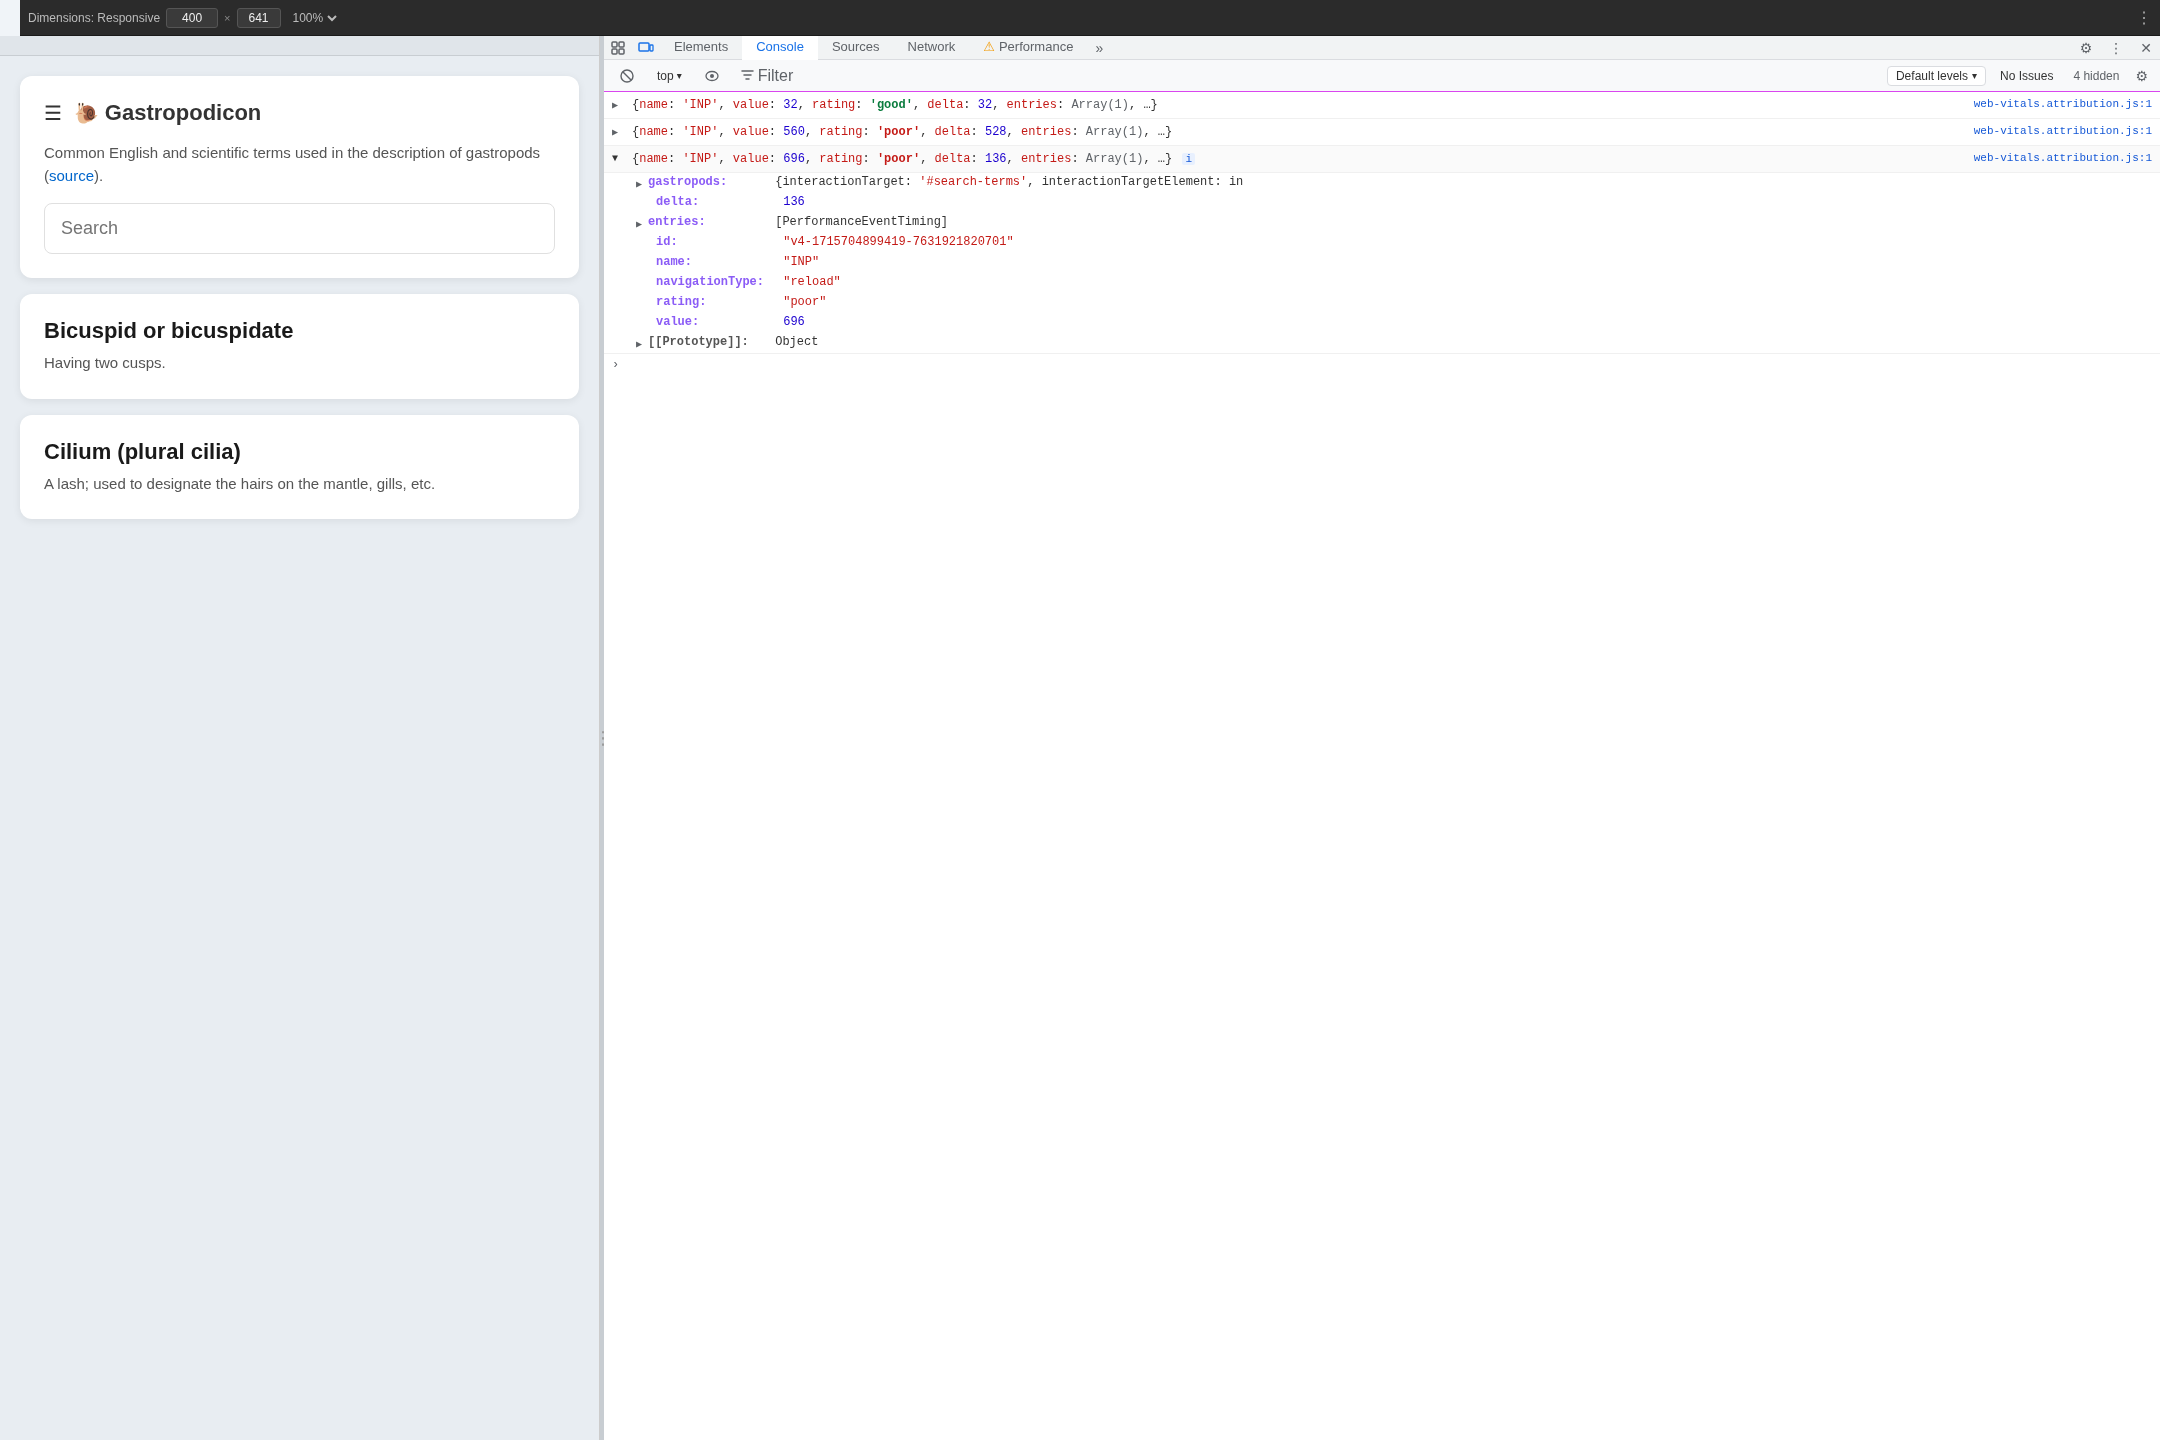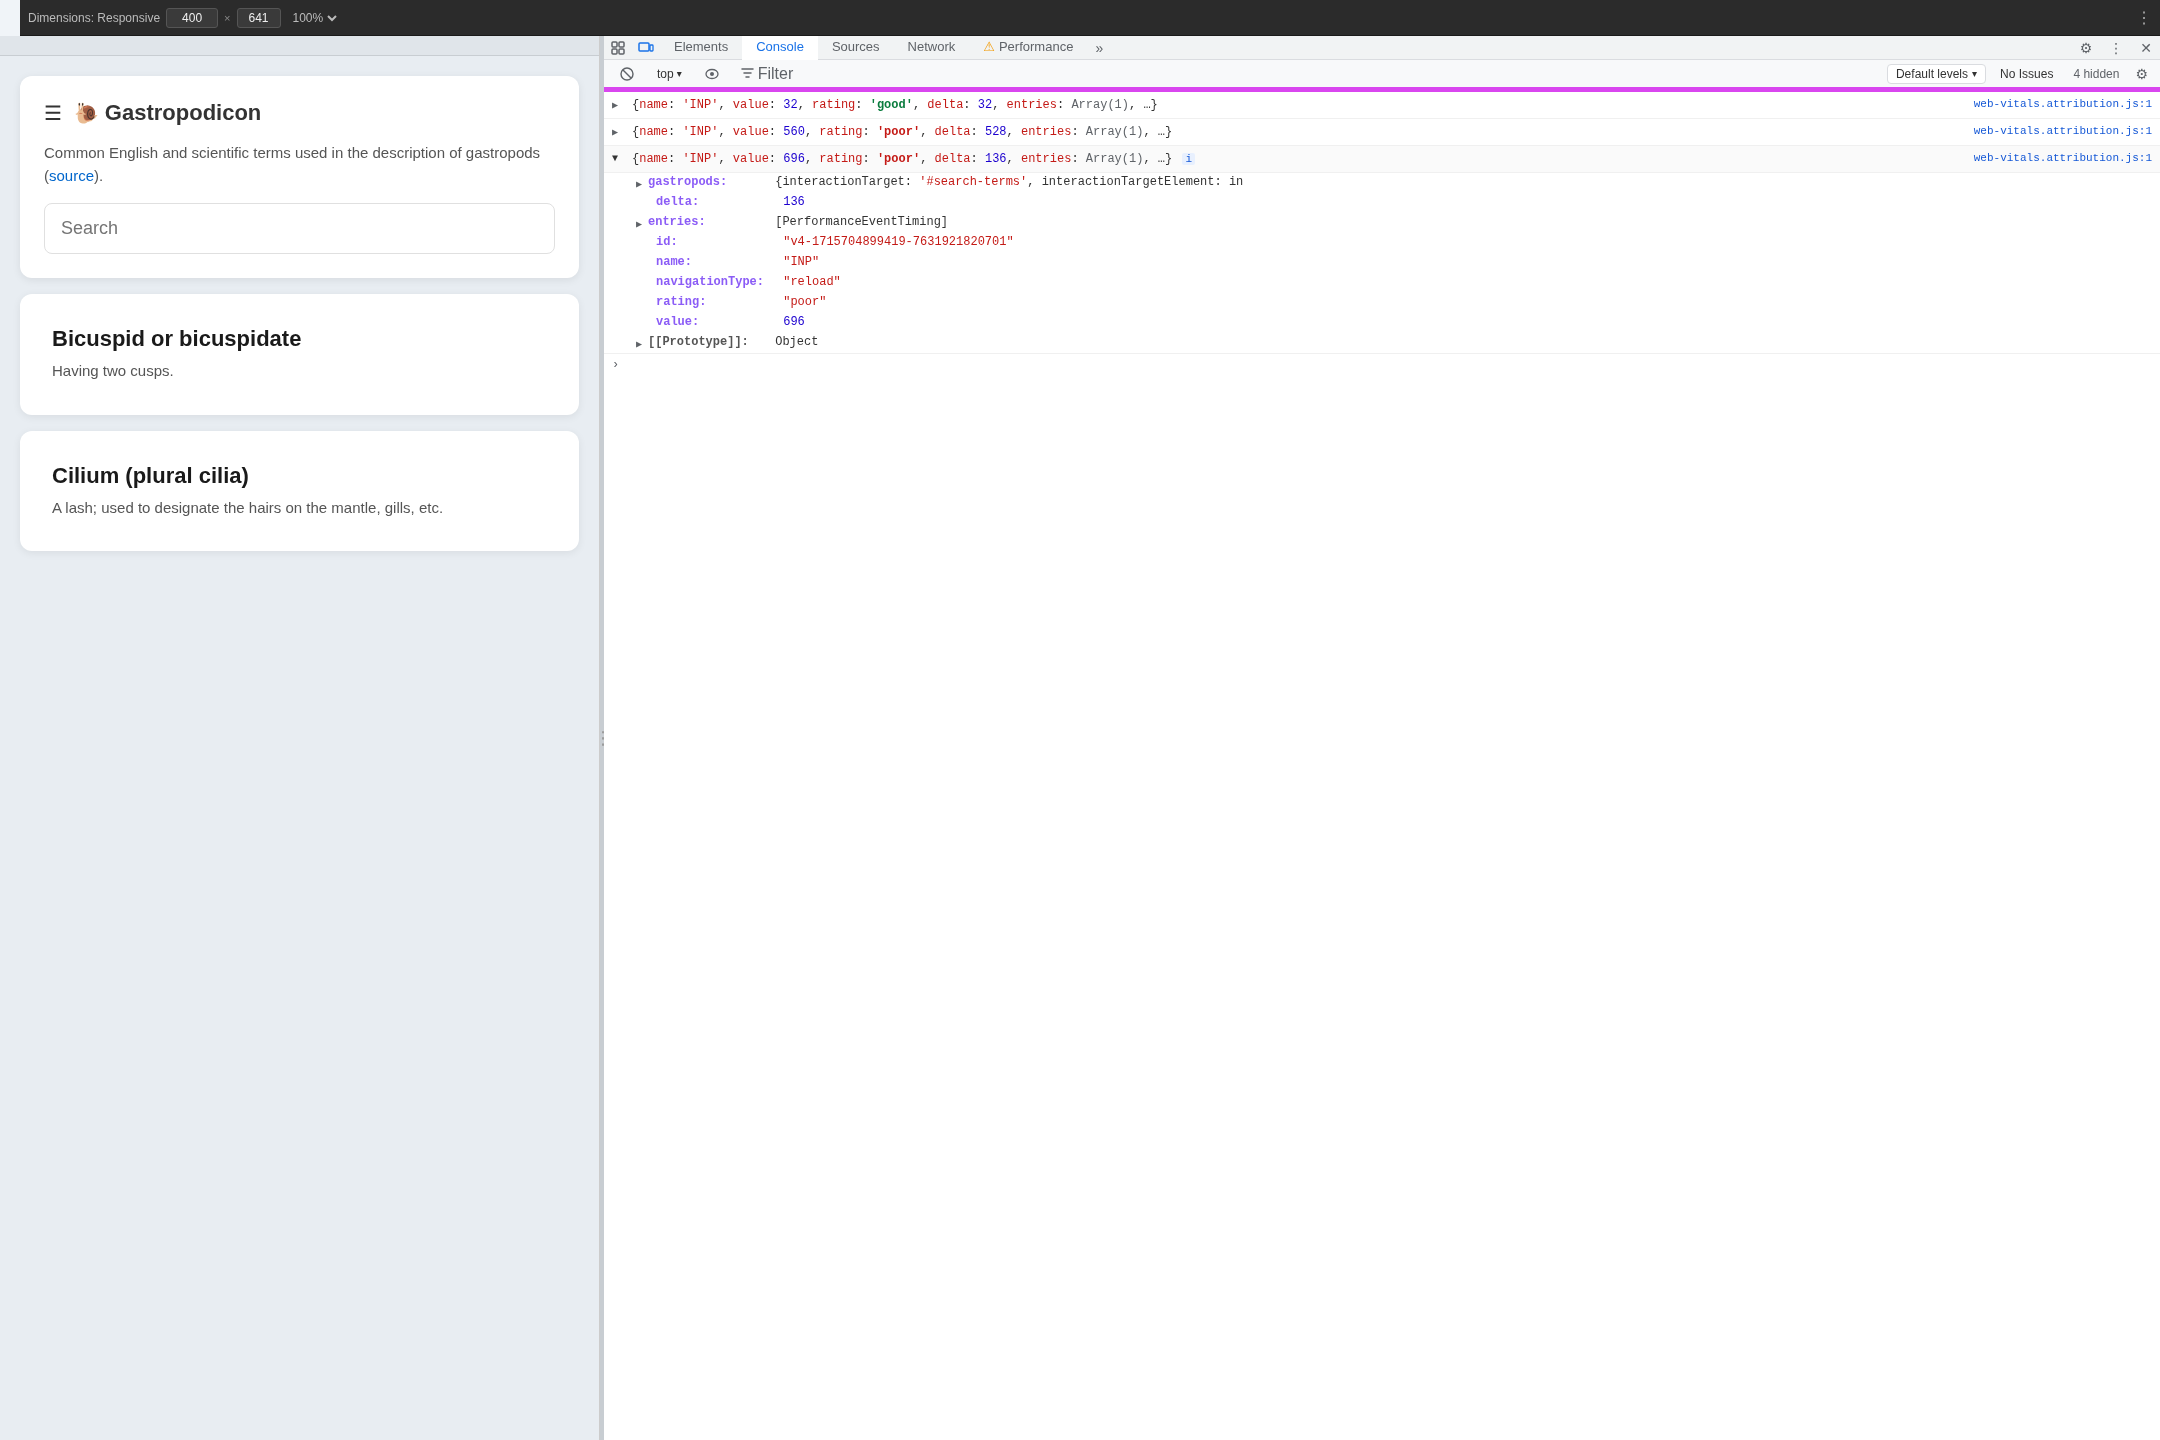--- a/index.html
+++ b/index.html
@@ -28,34 +28,34 @@
     .web-content { flex: 1; overflow-y: auto; background: #e8edf2; padding: 20px 20px; }
     .page-card { background: white; border-radius: 12px; padding: 24px; margin-bottom: 16px; box-shadow: 0 2px 8px rgba(0,0,0,0.08); }
     .page-header { display: flex; align-items: center; gap: 12px; margin-bottom: 16px; }
     .hamburger { font-size: 20px; color: #333; cursor: pointer; }
     .site-logo { display: flex; align-items: center; gap: 6px; font-size: 22px; font-weight: 700; color: #333; }
     .snail-icon { font-size: 20px; }
     .glossary-title { font-size: 42px; font-weight: 800; color: #1a1a1a; margin-bottom: 12px; line-height: 1.1; }
     .glossary-desc { font-size: 15px; color: #555; line-height: 1.5; margin-bottom: 16px; }
     .glossary-desc a { color: #0066cc; text-decoration: none; }
     .search-input { width: 100%; padding: 14px 16px; border: 1.5px solid #e0e0e0; border-radius: 8px; font-size: 18px; color: #aaa; outline: none; background: white; }
-    .glossary-card { background: white; border-radius: 12px; padding: 32px; margin-bottom: 16px; box-shadow: 0 2px 8px rgba(0,0,0,0.07); }
+    .glossary-card { background: white; border-radius: 12px; padding: 24px; margin-bottom: 16px; box-shadow: 0 2px 8px rgba(0,0,0,0.07); }
     .glossary-term { font-size: 22px; font-weight: 700; color: #1a1a1a; margin-bottom: 8px; }
     .glossary-def { font-size: 15px; color: #555; line-height: 1.5; }
     .scrollbar-hint { width: 4px; background: #ccc; border-radius: 2px; height: 60px; margin: 0 auto; }
 
     
     .devtools-panel { flex: 1; background: white; display: flex; flex-direction: column; overflow: hidden; }
     .dt-icon-btn { width: 28px; height: 28px; display: flex; align-items: center; justify-content: center; border-radius: 4px; cursor: pointer; color: #5f6368; font-size: 14px; border: none; background: transparent; }
     .dt-tab { padding: 0 14px; display: flex; align-items: center; font-size: 13px; color: #5f6368; cursor: pointer; border-bottom: 2px solid transparent; white-space: nowrap; }
     .dt-tab.active { color: #1a73e8; border-bottom: 2px solid #1a73e8; background: white; }
     .dt-tab-overflow { padding: 0 8px; display: flex; align-items: center; color: #5f6368; cursor: pointer; font-size: 14px; }
 
     
-    .dt-secondary { display: flex; align-items: center; background: #f8f9fa; border-bottom: 5px solid #d946ef; height: 32px; padding: 0 8px; gap: 6px; flex-shrink: 0; }
+    .dt-secondary { display: flex; align-items: center; background: #f8f9fa; border-bottom: 1px solid #d946ef; height: 32px; padding: 0 8px; gap: 6px; flex-shrink: 0; }
     .dt-sec-btn { display: flex; align-items: center; gap: 4px; padding: 2px 8px; border-radius: 4px; cursor: pointer; font-size: 12px; color: #5f6368; border: none; background: transparent; }
     .dt-context-select { display: flex; align-items: center; gap: 3px; padding: 2px 8px; border-radius: 4px; cursor: pointer; font-size: 12px; color: #333; border: 1px solid transparent; background: transparent; }
     .dt-filter { display: flex; align-items: center; gap: 4px; padding: 2px 8px; border-radius: 4px; font-size: 16px; color: #5f6368; background: transparent; border: none; cursor: pointer; }
     .dt-levels { display: flex; align-items: center; gap: 4px; padding: 2px 8px; border-radius: 4px; font-size: 12px; color: #333; background: white; border: 1px solid #dadce0; cursor: pointer; margin-left: auto; }
     .dt-issues { display: flex; align-items: center; gap: 4px; padding: 2px 8px; font-size: 12px; color: #333; }
     .dt-hidden { color: #5f6368; font-size: 12px; padding: 2px 6px; }
     .dt-gear { color: #5f6368; font-size: 14px; cursor: pointer; padding: 2px 4px; }
 
     
     .console-output { flex: 1; overflow-y: auto; font-family: 'Courier New', monospace; font-size: 12px; background: white; }

